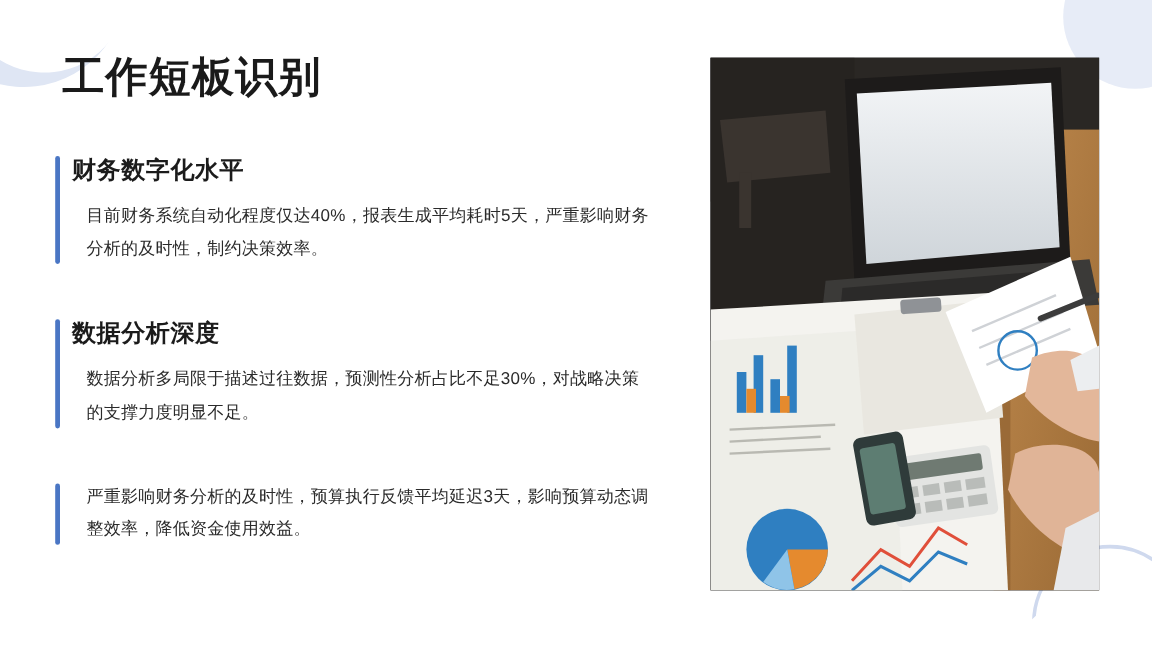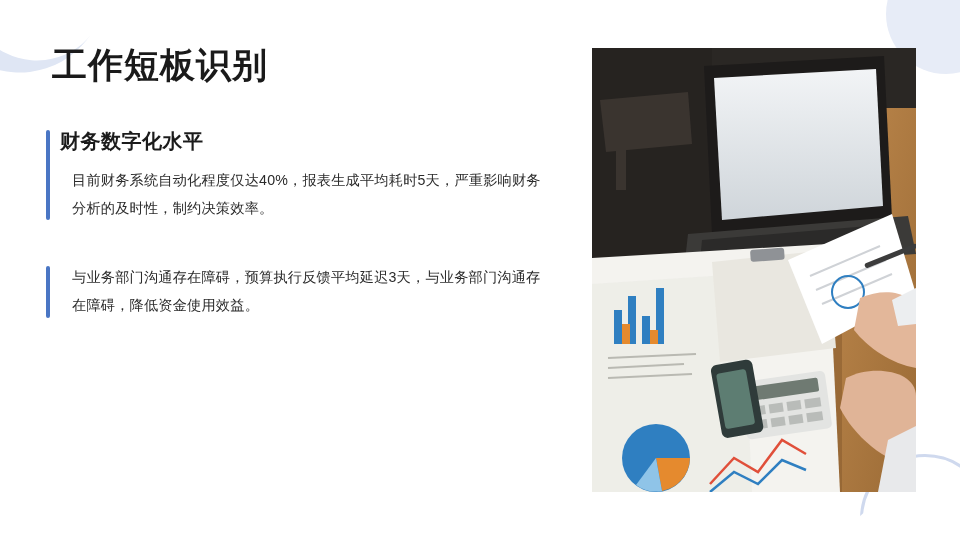--- a/index.html
+++ b/index.html
@@ -146,24 +146,29 @@
   <div class="title">工作短板识别</div>
 
   <div class="blocks">
 
     <div class="block">
       <div class="bar"></div>
       <h3>财务数字化水平</h3>
       <p>目前财务系统自动化程度仅达40%，报表生成平均耗时5天，严重影响财务分析的及时性，制约决策效率。</p>
     </div>
 
-
     <div class="block">
       <div class="bar"></div>
-      <p>与业务部门沟通存在障碍，预算执行反馈平均延迟3天，与业务部门沟通存在障碍，降低资金使用效益。</p>
+      <h3>数据分析深度</h3>
+      <p>数据分析多局限于描述过往数据，预测性分析占比不足30%，对战略决策的支撑力度明显不足。</p>
+    </div>
+
+    <div class="block">
+      <div class="bar"></div>
+      <p>严重影响财务分析的及时性，预算执行反馈平均延迟3天，影响预算动态调整效率，降低资金使用效益。</p>
     </div>
 
   </div>
 
   <div class="photo">
     <svg width="324" height="444" viewBox="0 0 324 444" xmlns="http://www.w3.org/2000/svg">
       <defs>
         <linearGradient id="screenGrad" x1="0" y1="0" x2="0" y2="1">
           <stop offset="0%" stop-color="#f2f4f6"></stop>
           <stop offset="100%" stop-color="#cfd5da"></stop>

